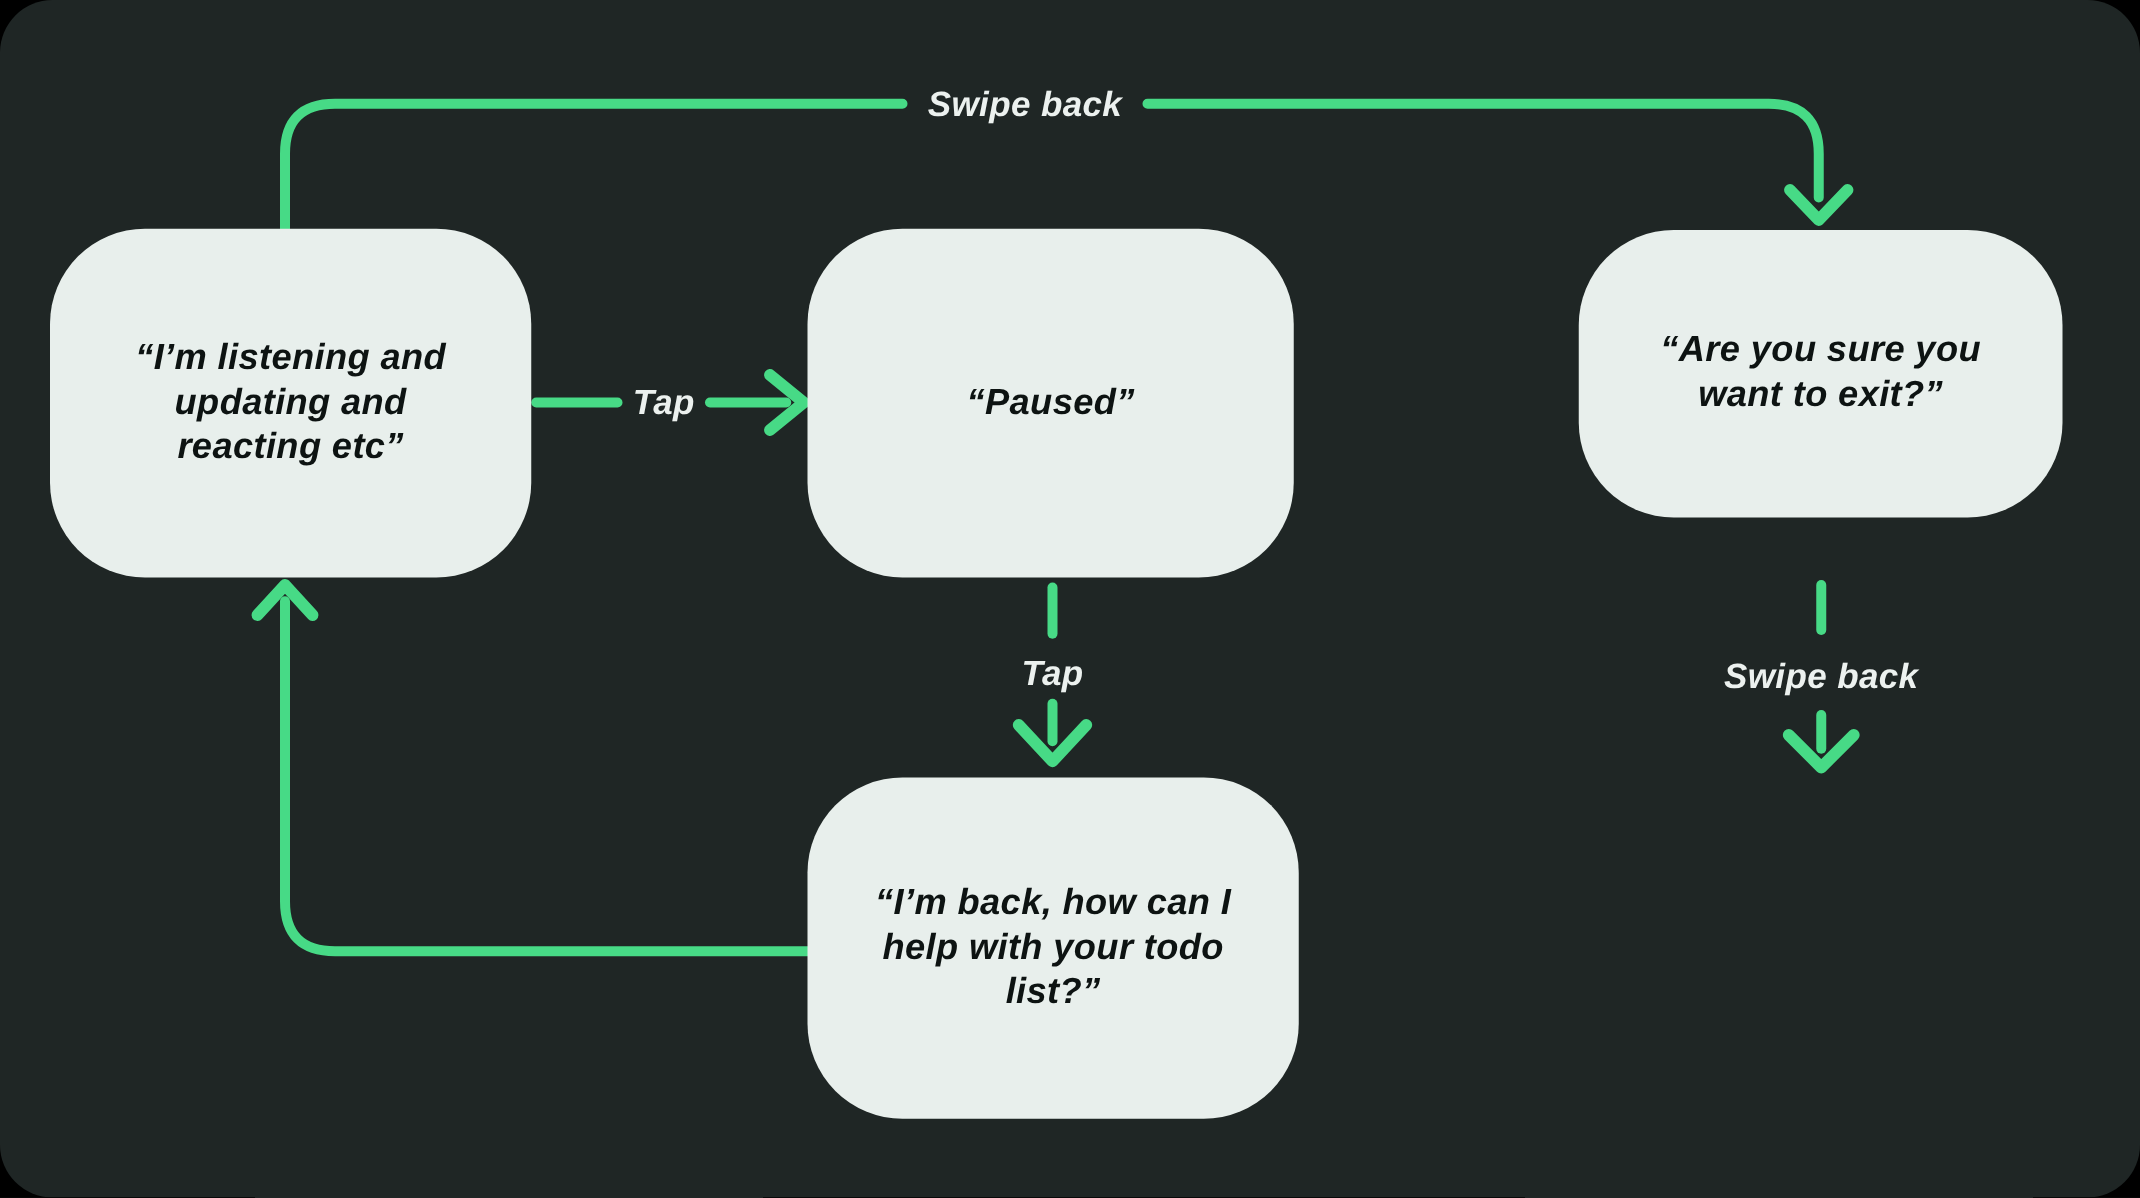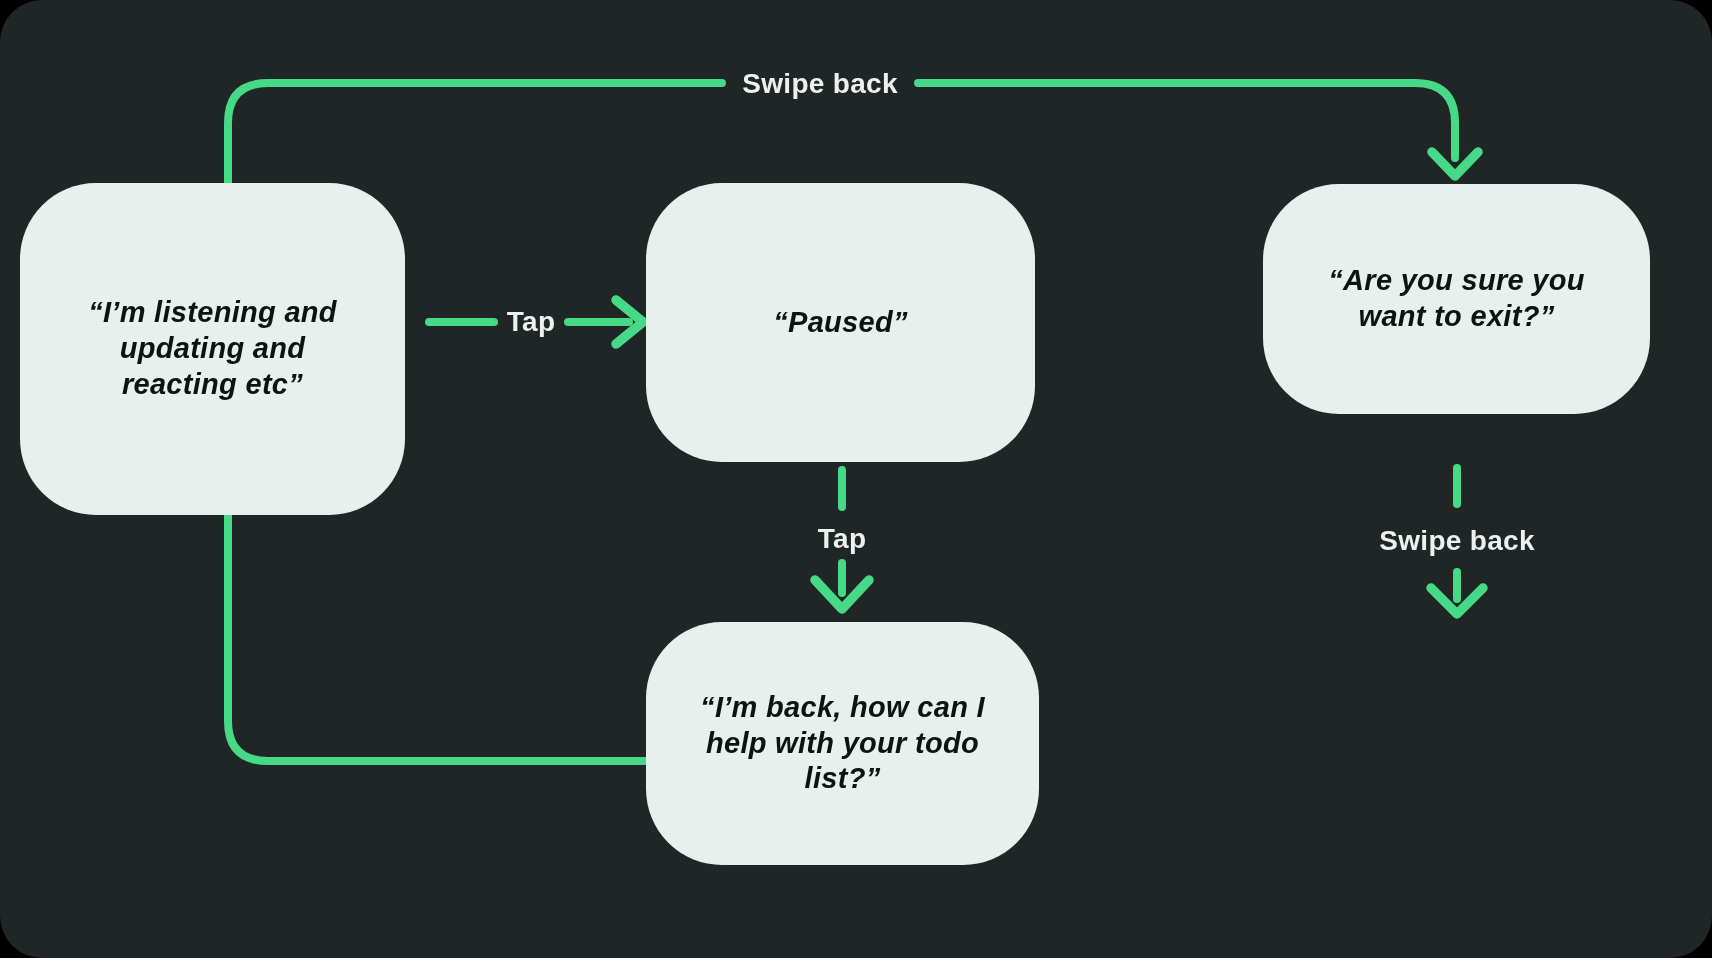--- a/index.html
+++ b/index.html
@@ -29,41 +29,42 @@
     background:var(--node-fill);
     border-radius:76px;
     display:flex;align-items:center;justify-content:center;
     text-align:center;
     color:var(--node-text);
     font-size:29px;font-weight:700;line-height:1.24;
     padding:20px 38px;
     letter-spacing:.3px;
   }
   .node.quote{font-style:italic;}
-  #node-listening{left:20px;top:183px;width:385px;height:332px;}
+  #node-listening{left:40px;top:183px;width:385px;height:279px;}
   #node-paused{left:646px;top:183px;width:389px;height:279px;text-align:center;}
   #node-exit-confirm{left:1263px;top:184px;width:387px;height:230px;}
-  #node-back{left:646px;top:622px;width:393px;height:243px;}
+  #node-back{left:646px;top:622px;width:393px;height:273px;}
   #node-earcon{left:1285px;top:622px;width:368px;height:276px;}
   svg.arrows{position:absolute;inset:0;width:100%;height:100%;pointer-events:none;}
   svg.arrows path{
     fill:none;
     stroke:var(--arrow);
     stroke-width:8;
     stroke-linecap:round;
     stroke-linejoin:round;
   }
   svg.arrows path.head{stroke-width:9.5;}
   .edge-label{
     position:absolute;
     transform:translate(-50%,-50%);
     color:var(--label-text);
     font-size:28px;font-weight:700;
     white-space:nowrap;
     letter-spacing:.3px;
+    font-style:italic;
   }
   #label-swipe-top{left:820px;top:84px;}
   #label-tap-h{left:531px;top:322px;}
   #label-tap-v{left:842px;top:539px;}
   #label-swipe-right{left:1457px;top:541px;}
 </style>
 </head>
 <body>
 
 <div class="stage">

